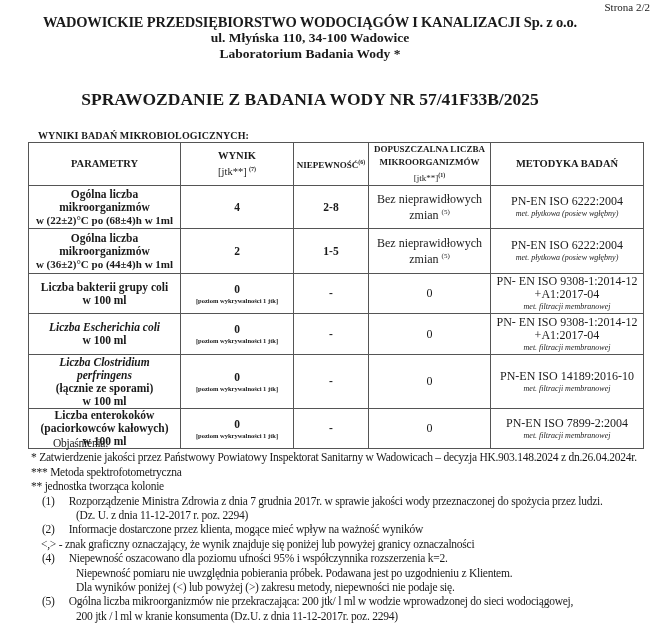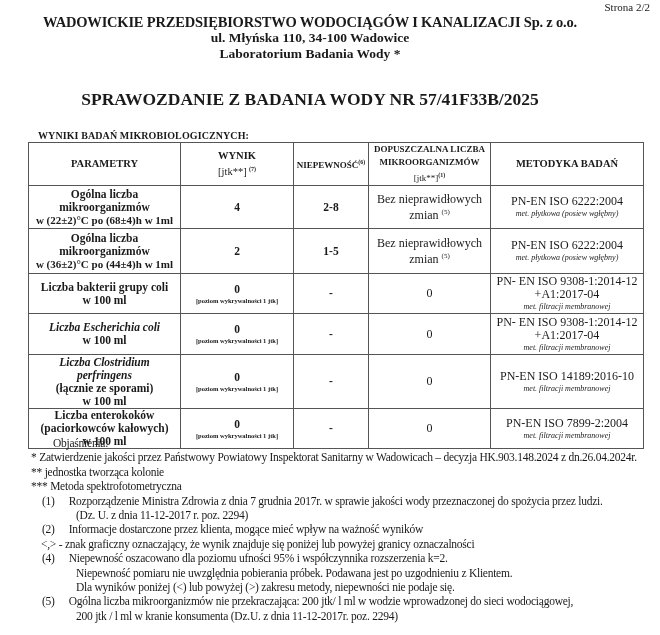--- a/index.html
+++ b/index.html
@@ -207,22 +207,22 @@
         <div>PN-EN ISO 7899-2:2004</div>
         <span class="sub">met. filtracji membranowej</span>
       </td>
     </tr>
   </tbody>
 </table>
 
 <div class="notes">
   <div class="line" style="padding-left:22px">Objaśnienia:</div>
   <div class="line">* Zatwierdzenie jakości przez Państwowy Powiatowy Inspektorat Sanitarny w Wadowicach – decyzja HK.903.148.2024 z dn.26.04.2024r.</div>
+  <div class="line">*** Metoda spektrofotometryczna</div>
   <div class="line">** jednostka tworząca kolonie</div>
-  <div class="line">*** Metoda spektrofotometryczna</div>
   <div class="line"><span class="num">(1)</span> <span>Rozporządzenie Ministra Zdrowia z dnia 7 grudnia 2017r. w sprawie jakości wody przeznaczonej do spożycia przez ludzi.</span></div>
   <div class="line cont">(Dz. U. z  dnia 11-12-2017 r. poz. 2294)</div>
   <div class="line"><span class="num">(2)</span> <span>Informacje dostarczone przez klienta, mogące mieć wpływ na ważność wyników</span></div>
   <div class="line indent1">&lt;,&gt; - znak graficzny oznaczający, że wynik znajduje się poniżej lub powyżej granicy oznaczalności</div>
   <div class="line"><span class="num">(4)</span> <span>Niepewność oszacowano dla poziomu ufności 95% i współczynnika rozszerzenia k=2.</span></div>
   <div class="line cont">Niepewność pomiaru nie uwzględnia pobierania próbek. Podawana jest po uzgodnieniu z Klientem.</div>
   <div class="line cont">Dla wyników poniżej (&lt;) lub powyżej (&gt;) zakresu metody, niepewności nie podaje się.</div>
   <div class="line"><span class="num">(5)</span> <span>Ogólna liczba mikroorganizmów nie przekraczająca: 200 jtk/ l ml w wodzie wprowadzonej do sieci wodociągowej,</span></div>
   <div class="line cont">200 jtk / l ml w kranie konsumenta (Dz.U. z  dnia 11-12-2017r. poz. 2294)</div>
 

